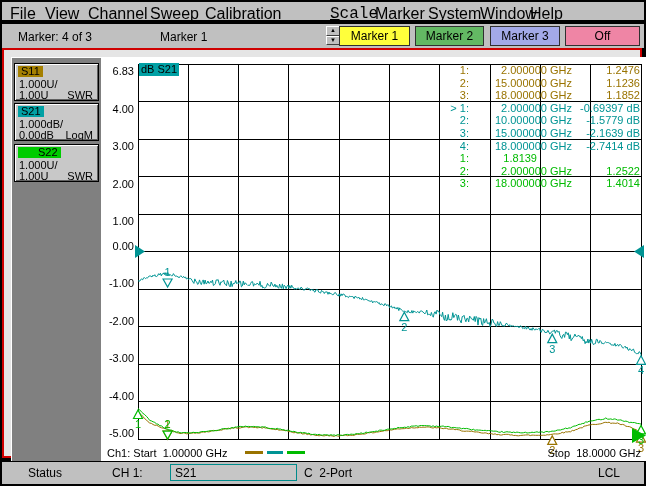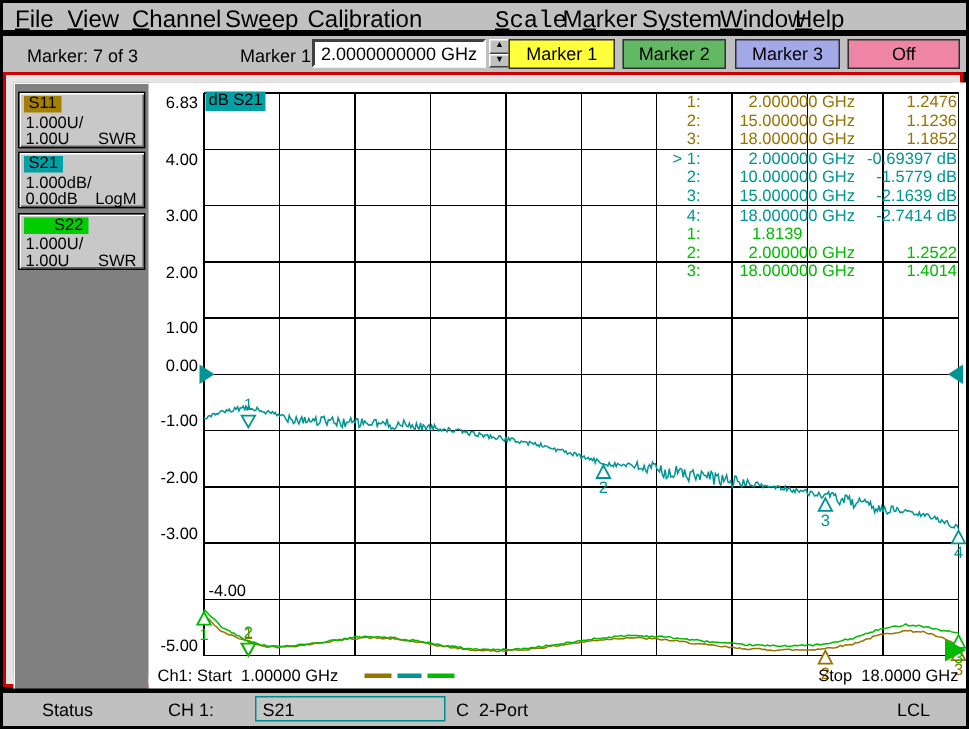--- a/index.html
+++ b/index.html
@@ -17,21 +17,21 @@
   .tb-input{position:absolute;left:206px;top:2px;width:116px;height:19px;background:#fff;
             border:2px solid;border-color:#404040 #fff #fff #404040;font-family:"Liberation Sans",sans-serif;
             font-size:12px;padding:0 0 0 4px;color:#000;}
   .spinner{position:absolute;left:324px;top:2px;width:14px;height:19px;display:flex;flex-direction:column;}
   .spin-btn{flex:1;background:#c0c0c0;border:1px solid;border-color:#fff #404040 #404040 #fff;
             font-size:6px;line-height:7px;text-align:center;color:#000;padding:0;cursor:default;}
   .mk-btn{position:absolute;top:2px;height:20px;border:1px solid #303030;font-size:12px;color:#000;
           display:flex;align-items:center;justify-content:center;cursor:default;}
   
   .frame{position:absolute;left:2px;top:48px;width:640px;height:410px;border:2px solid #cf0000;}
-  .frame-in{width:100%;height:100%;border:5px solid #e5e5e5;position:relative;background:#808080;}
+  .frame-in{width:100%;height:100%;border:7px solid #e5e5e5;position:relative;background:#808080;}
   
   .sidebar{position:absolute;left:0;top:0;width:90px;height:404px;background:#808080;
            border-left:1px solid #fff;border-top:1px solid #fff;}
   .tr-box{position:absolute;left:2px;width:85px;height:38px;background:#c8c8c8;border:1px solid #000;
           box-shadow:inset 1px 1px 0 #fff, inset -1px -1px 0 #606060;font-size:11px;color:#000;cursor:default;}
   .tr-chip{position:absolute;left:3px;top:2px;padding:0 3px;line-height:11px;color:#000;}
   .tr-l1{position:absolute;left:4px;top:14px;}
   .tr-l2{position:absolute;left:4px;top:25px;}
   .tr-fmt{position:absolute;right:5px;top:25px;}
   
@@ -65,23 +65,22 @@
       <span class="menu-item" style="left: 203px;">Cal<u>i</u>bration</span>
       <span class="menu-item" style="left: 283px; margin-top: 21px;"><u>T</u>race</span>
       <span class="menu-item" style="left: 328px; font-family: Liberation Mono, monospace;"><u>S</u>cale</span>
       <span class="menu-item" style="left: 373px; text-align: right;">M<u>a</u>rker</span>
       <span class="menu-item" style="left: 426px;">S<u>y</u>stem</span>
       <span class="menu-item" style="left: 478px;"><u>W</u>indow</span>
       <span class="menu-item" style="left: 528px;"><u>H</u>elp</span>
     </div>
 
   <div class="toolbar">
-    <span class="tb-text" style="left:16px;top:6px;">Marker: 7 of 3</span>
+    <span class="tb-text" style="left:16px;top:6px;">Marker: 4 of 3</span>
     <span class="tb-text" style="left:158px;top:6px;">Marker 1</span>
-    <input class="tb-input" value="2.0000000000 GHz" style="">
     <div class="spinner">
       <div class="spin-btn">▲</div>
       <div class="spin-btn">▼</div>
     </div>
     <span id="mk-buttons"></span>
   <div class="mk-btn" style="left: 337px; width: 71px; background: rgb(255, 255, 59);">Marker 1</div><div class="mk-btn" style="left: 413px; width: 69px; background: rgb(99, 184, 99);">Marker 2</div><div class="mk-btn" style="left: 488px; width: 70px; background: rgb(163, 169, 232);">Marker 3</div><div class="mk-btn" style="left: 563px; width: 75px; background: rgb(239, 133, 165);">Off</div></div>
 
   <div class="frame">
    <div class="frame-in">
 
@@ -199,21 +198,21 @@
       <div class="dash" style="left: 186px; width: 18px; background: rgb(0, 187, 0);"></div>
     <div class="ylab" style="top: 8px;">6.83</div>
           <div class="ylab" style="top: 45.5px;">4.00</div>
           <div class="ylab" style="top: 83px;">3.00</div>
           <div class="ylab" style="top: 120.5px;">2.00</div>
           <div class="ylab" style="top: 158px;">1.00</div>
           <div class="ylab" style="top: 182.5px;">0.00</div>
           <div class="ylab" style="top: 220px;">-1.00</div>
           <div class="ylab" style="top: 257.5px;">-2.00</div>
           <div class="ylab" style="top: 295px;">-3.00</div>
-          <div class="ylab" style="top: 332.5px; margin-left: 32px;">-4.00</div>
+          <div class="ylab" style="top: 332.5px;">-4.00</div>
           <div class="ylab" style="top: 370px;">-5.00</div>
         </div>
 
    </div>
   </div>
 
   <div class="statusbar">
     <span class="sb-text" style="left:26px;">Status</span>
     <span class="sb-text" style="left:110px;">CH 1:</span>
     <div class="sb-box">S21</div>

